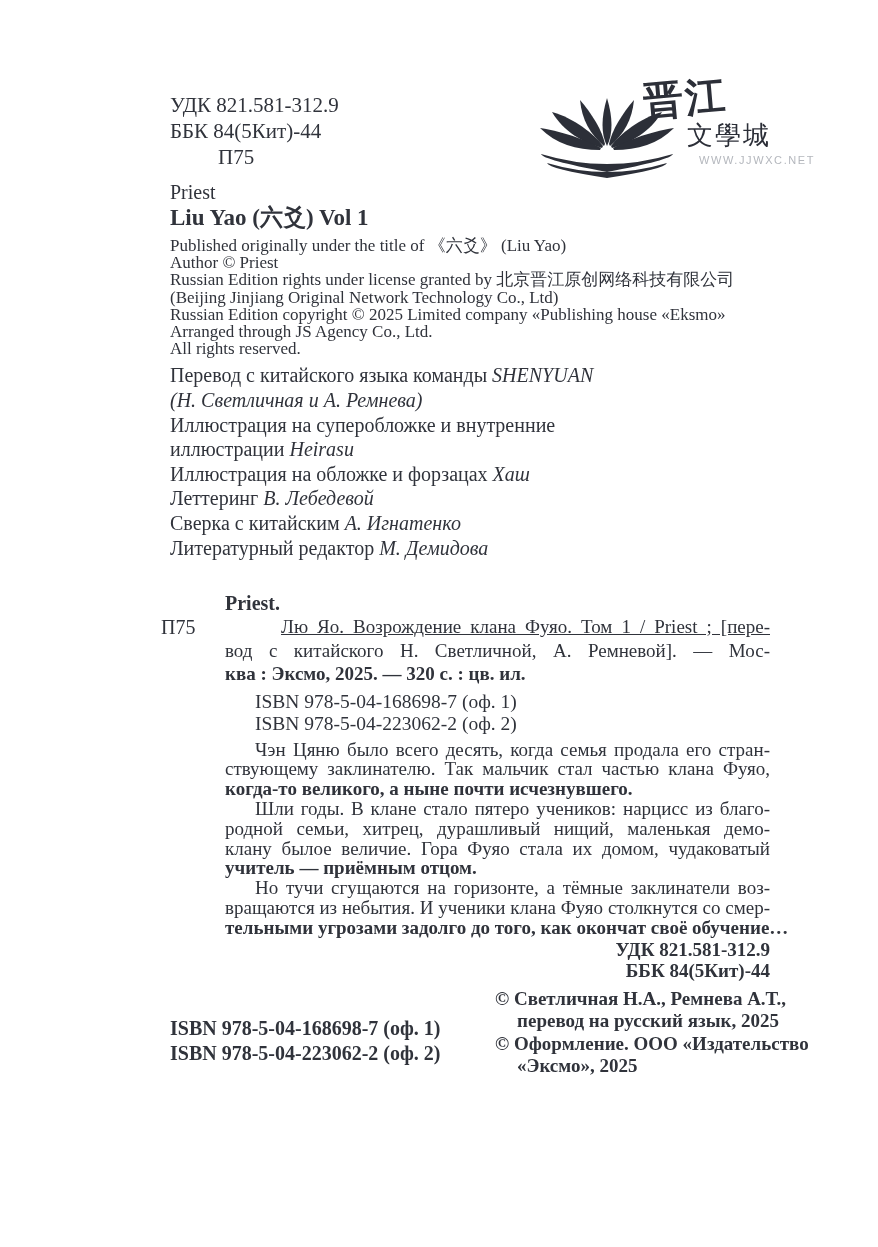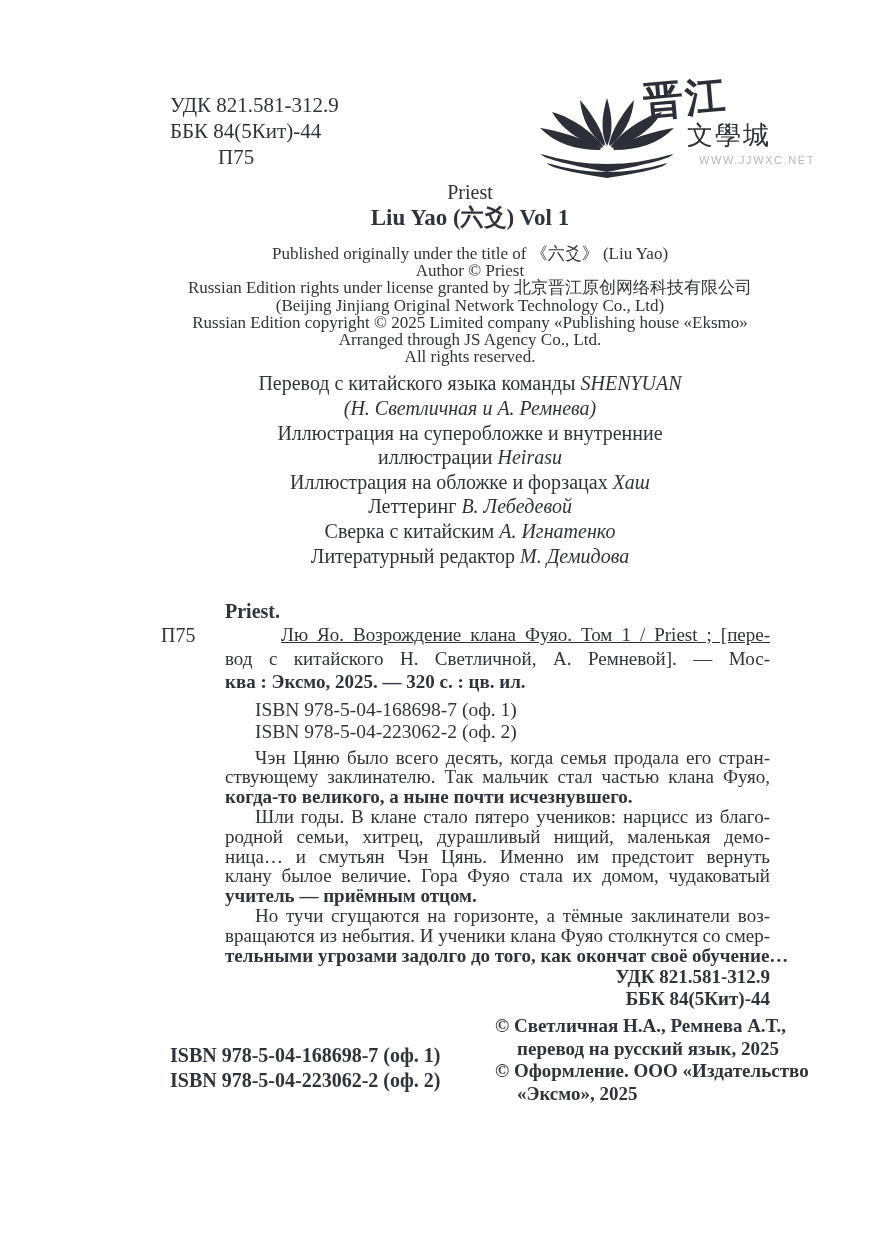--- a/index.html
+++ b/index.html
@@ -30,24 +30,24 @@
     position:absolute;left:156px;top:34px;
     font-family:"DejaVu Sans",sans-serif;
     font-size:26px;letter-spacing:2px;
   }
   .logo .url{
     position:absolute;left:168px;top:70px;
     font-family:"Liberation Sans","DejaVu Sans",sans-serif;
     font-size:11px;letter-spacing:1.6px;color:#b4b7bd;
   }
 
-  .center{text-align:center;}
+  .center{}
   .author-line{margin-top:11px;font-size:20px;line-height:23px;}
   .title-line{font-size:23px;line-height:27px;font-weight:bold;}
-  .rights{margin-top:14px;font-size:17px;line-height:17.2px;}
+  .rights{margin-top:6px;font-size:17px;line-height:17.2px;}
   .rights div{white-space:nowrap;}
   .credits{margin-top:6px;font-size:20px;line-height:24.6px;}
   .it{font-style:italic;}
 
   
   .column{margin-left:55px;width:545px;}
   .catalog{margin-top:32px;position:relative;}
   .catalog .bold-author{font-weight:bold;font-size:20px;line-height:23px;}
   .catalog .sign{position:absolute;left:-64px;top:24px;font-size:20px;}
   .bib{font-size:19px;line-height:23.5px;}
@@ -137,21 +137,20 @@
         <div>ISBN 978-5-04-168698-7 (оф. 1)</div>
         <div>ISBN 978-5-04-223062-2 (оф. 2)</div>
       </div>
 
       <div class="annotation">
         <div class="jl fi">Чэн Цяню было всего десять, когда семья продала его стран-</div>
         <div class="jl">ствующему заклинателю. Так мальчик стал частью клана Фуяо,</div>
         <div class="ll">когда-то великого, а ныне почти исчезнувшего.</div>
         <div class="jl fi">Шли годы. В клане стало пятеро учеников: нарцисс из благо-</div>
         <div class="jl">родной семьи, хитрец, дурашливый нищий, маленькая демо-</div>
-        <div class="jl">ница… и смутьян Чэн Цянь. Именно им предстоит вернуть</div>
         <div class="jl">клану былое величие. Гора Фуяо стала их домом, чудаковатый</div>
         <div class="ll">учитель — приёмным отцом.</div>
         <div class="jl fi">Но тучи сгущаются на горизонте, а тёмные заклинатели воз-</div>
         <div class="jl">вращаются из небытия. И ученики клана Фуяо столкнутся со смер-</div>
         <div class="ll">тельными угрозами задолго до того, как окончат своё обучение…</div>
       </div>
 
       <div class="class-footer">
         <div>УДК 821.581-312.9</div>
         <div>ББК 84(5Кит)-44</div>

